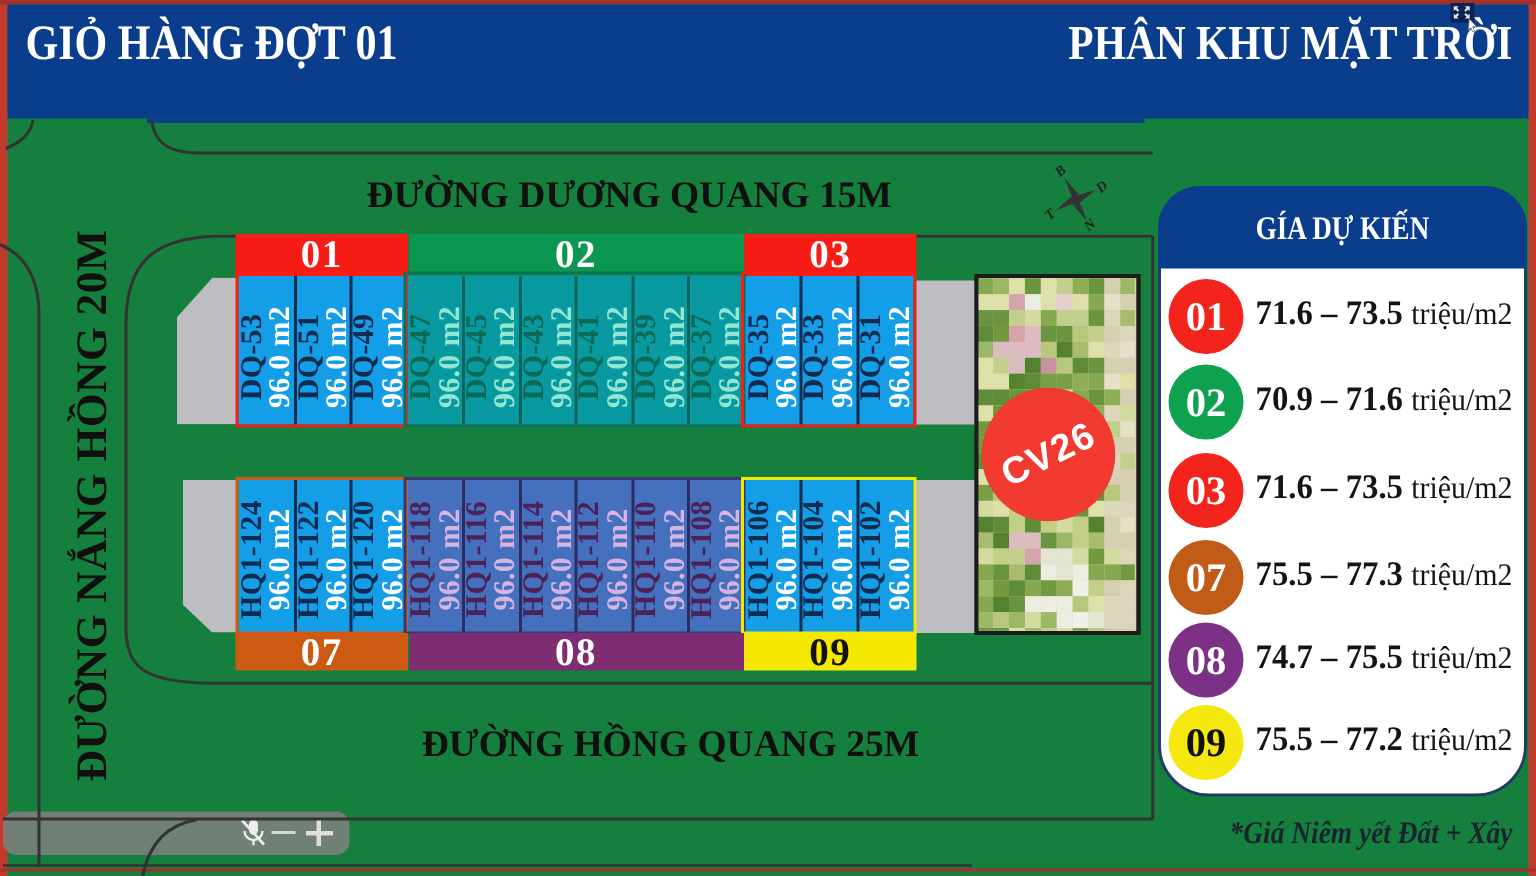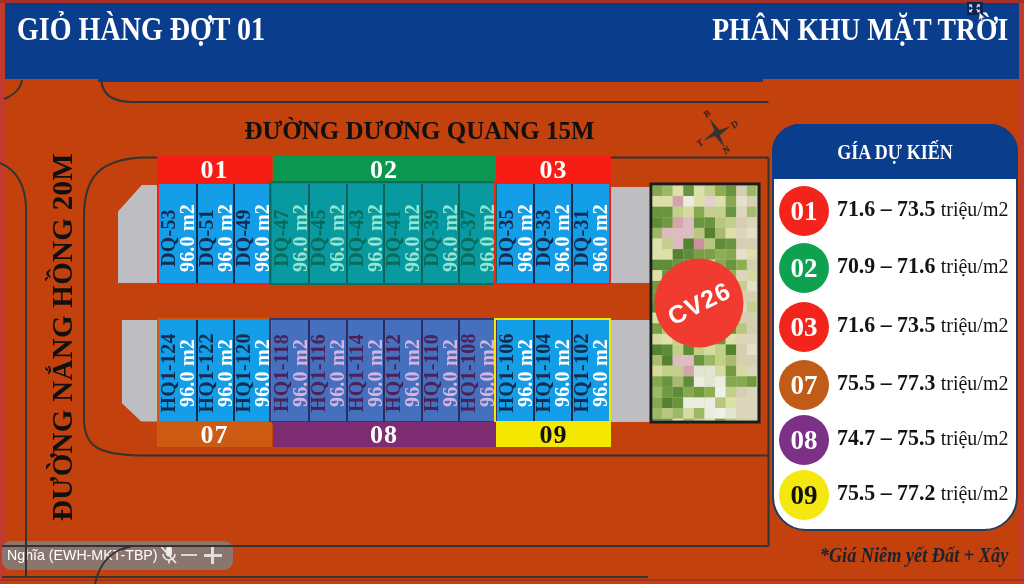--- a/index.html
+++ b/index.html
@@ -1,15 +1,15 @@
 <!DOCTYPE html>
 <html><head><meta charset="utf-8">
 <style>
 html,body{margin:0;padding:0;}
-#c{position:relative;width:1024px;height:584px;background:#c2410c;overflow:hidden;font-family:'Liberation Serif',serif;}
+#c{position:relative;width:1024px;height:584px;background:#15803d;overflow:hidden;font-family:'Liberation Serif',serif;}
 .rot{position:absolute;transform:rotate(-90deg);text-align:center;font:bold 20px 'Liberation Serif',serif;line-height:18.8px;white-space:nowrap;letter-spacing:0.2px;}
 </style></head>
 <body>
 <div id="c">
 
 <div style="position:absolute;left:0;top:0;width:4.5px;height:584px;background:#c23a2c;"></div>
 
 <div style="position:absolute;left:1019px;top:0;width:5px;height:584px;background:#c23a2c;"></div>
 
 <div style="position:absolute;left:0;top:0;width:1024px;height:3px;background:#a33127;"></div>
@@ -30,21 +30,20 @@
 <path d="M2.2 5.4 L2.2 2.2 L5.4 2.2 L4.3 3.3 L5.8 4.8 L4.8 5.8 L3.3 4.3 Z"></path>
 <path d="M12.8 5.4 L12.8 2.2 L9.6 2.2 L10.7 3.3 L9.2 4.8 L10.2 5.8 L11.7 4.3 Z"></path>
 <path d="M2.2 7.1 L2.2 10.3 L5.4 10.3 L4.3 9.2 L5.8 7.7 L4.8 6.7 L3.3 8.2 Z"></path>
 <path d="M12.8 7.1 L12.8 10.3 L9.6 10.3 L10.7 9.2 L9.2 7.7 L10.2 6.7 L11.7 8.2 Z"></path>
 </g>
 <path d="M12.5 10.5 L17.5 15.8 L14.8 15.9 L16.2 18.7 L14.9 19.3 L13.5 16.5 L11.8 18.3 Z" fill="#fff" stroke="#666" stroke-width="0.5"></path>
 </svg>
 
 <div style="position:absolute;left:2px;top:541px;width:231px;height:28.5px;background:rgba(128,128,128,0.85);border-radius:9px;"></div>
 
-<div style="position:absolute;left:7px;top:547px;font:14.2px 'Liberation Sans',sans-serif;color:#fff;">Nghĩa (EWH-MKT-TBP)</div>
 
 <svg style="position:absolute;left:157px;top:543px;" width="24" height="24" viewBox="0 0 24 24">
 <g stroke="#ececec" stroke-width="1.6" fill="none">
 <rect x="9" y="3.5" width="6" height="10" rx="3" fill="#ececec" stroke="none"></rect>
 <path d="M6 11 a6 6 0 0 0 12 0"></path>
 <line x1="12" y1="17" x2="12" y2="20.5"></line>
 <line x1="4.5" y1="4" x2="19" y2="20" stroke-width="1.8"></line>
 </g>
 </svg>
 
@@ -327,20 +326,21 @@
 <text x="726.5" y="153" transform="rotate(-40 726.5 150)">N</text>
 </g>
 </svg>
 
 <div style="position:absolute;left:0;top:117px;width:839px;text-align:center;font:bold 25px 'Liberation Serif',serif;color:#101010;">ĐƯỜNG DƯƠNG QUANG 15M</div>
 
 <div style="position:absolute;left:62px;top:337px;width:0;height:0;">
       <div style="position:absolute;transform:translate(-50%,-50%) rotate(-90deg);white-space:nowrap;font:bold 29px 'Liberation Serif',serif;color:#101010;letter-spacing:0.3px;">ĐƯỜNG NẮNG HỒNG 20M</div>
     </div>
 
+<div style="position:absolute;left:0;top:483px;width:894px;text-align:center;font:bold 25px 'Liberation Serif',serif;color:#101010;">ĐƯỜNG HỒNG QUANG 25M</div>
 
 <div style="position:absolute;left:156.6px;top:156.0px;width:115.9px;height:27.5px;background:#f81d14;color:#fff;font:bold 26px 'Liberation Serif',serif;text-align:center;line-height:28.5px;letter-spacing:1px;">01</div>
 
 <div style="position:absolute;left:272.5px;top:156.0px;width:223.0px;height:27.5px;background:#0c9750;color:#fff;font:bold 26px 'Liberation Serif',serif;text-align:center;line-height:28.5px;letter-spacing:1px;">02</div>
 
 <div style="position:absolute;left:495.5px;top:156.0px;width:115.89999999999998px;height:27.5px;background:#f81d14;color:#fff;font:bold 26px 'Liberation Serif',serif;text-align:center;line-height:28.5px;letter-spacing:1px;">03</div>
 
 <div style="position:absolute;left:159.0px;top:183.5px;width:37.5px;height:99.5px;background:#149ee8;">
       <div class="rot" style="width:99.5px;height:38px;left:-31.0px;top:35.8px;"><span style="color:#122b4e">DQ-53</span><br><span style="color:#fff">96.0&nbsp;m2</span></div>
     </div>

